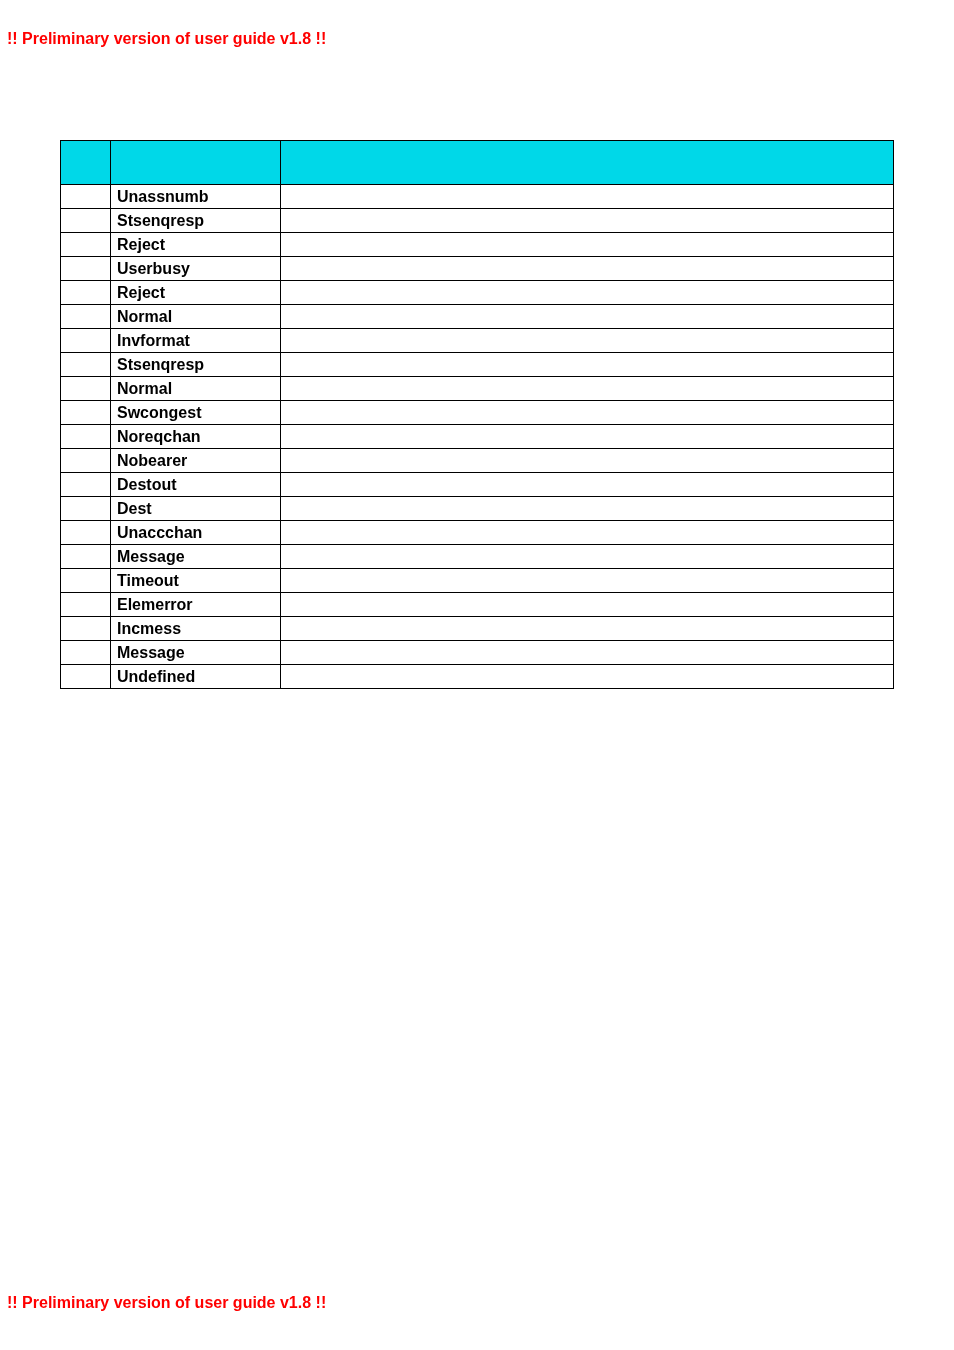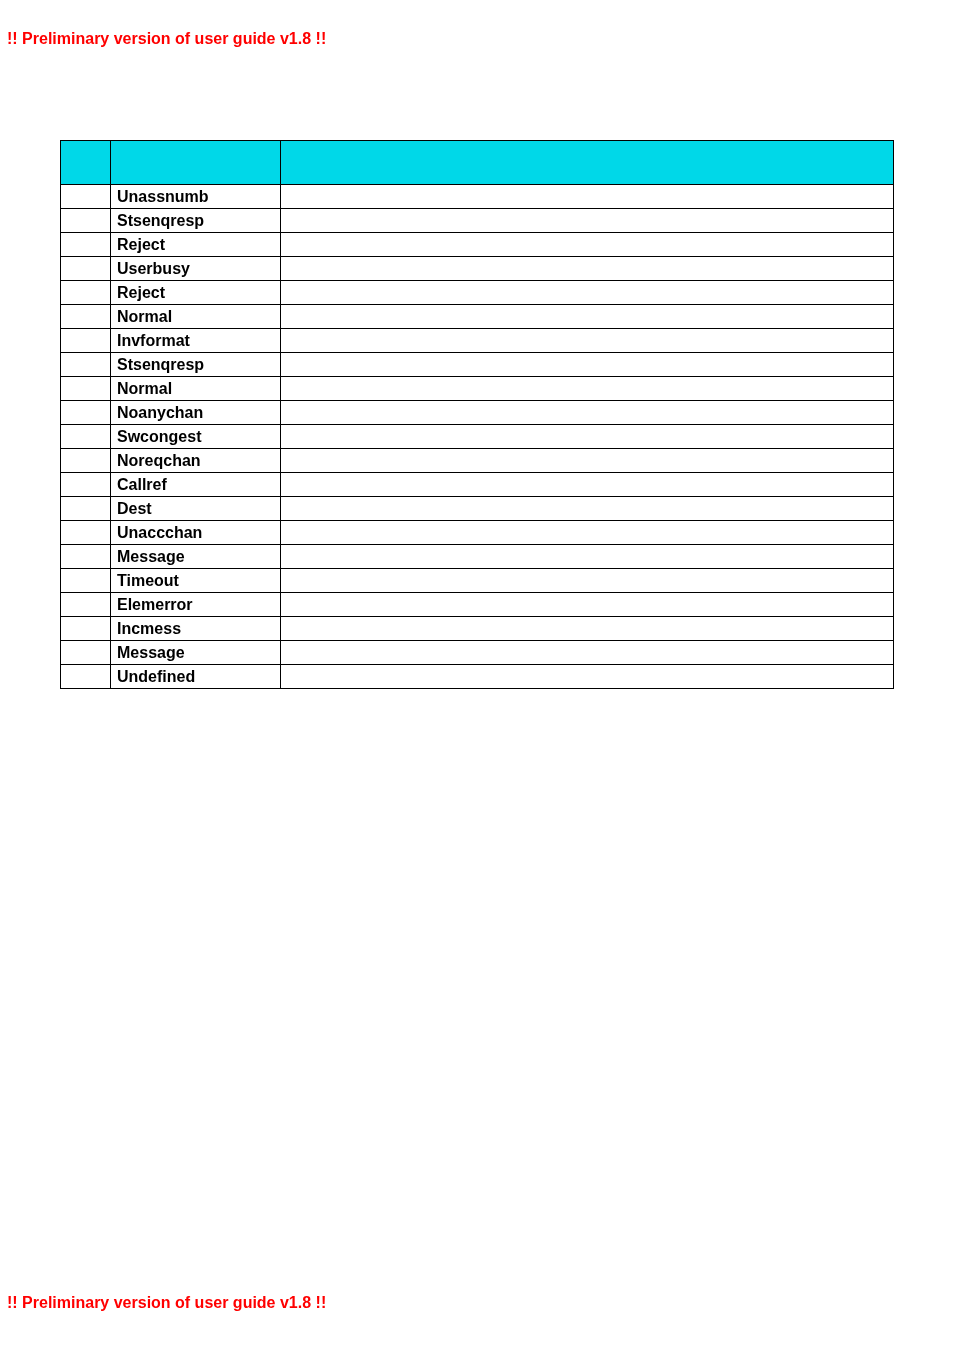--- a/index.html
+++ b/index.html
@@ -74,36 +74,36 @@
           <td class="col1">Stsenqresp</td>
           <td class="col2"></td>
         </tr>
         <tr>
           <td class="col0"></td>
           <td class="col1">Normal</td>
           <td class="col2"></td>
         </tr>
         <tr>
           <td class="col0"></td>
-          <td class="col1">Noanychan</td>
-          <td class="col2"></td>
-        </tr>
-        <tr>
-          <td class="col0"></td>
           <td class="col1">Swcongest</td>
           <td class="col2"></td>
         </tr>
         <tr>
           <td class="col0"></td>
           <td class="col1">Noreqchan</td>
           <td class="col2"></td>
         </tr>
         <tr>
           <td class="col0"></td>
-          <td class="col1">Callref</td>
+          <td class="col1">Nobearer</td>
+          <td class="col2"></td>
+        </tr>
+        <tr>
+          <td class="col0"></td>
+          <td class="col1">Destout</td>
           <td class="col2"></td>
         </tr>
         <tr>
           <td class="col0"></td>
           <td class="col1">Dest</td>
           <td class="col2"></td>
         </tr>
         <tr>
           <td class="col0"></td>
           <td class="col1">Unaccchan</td>

